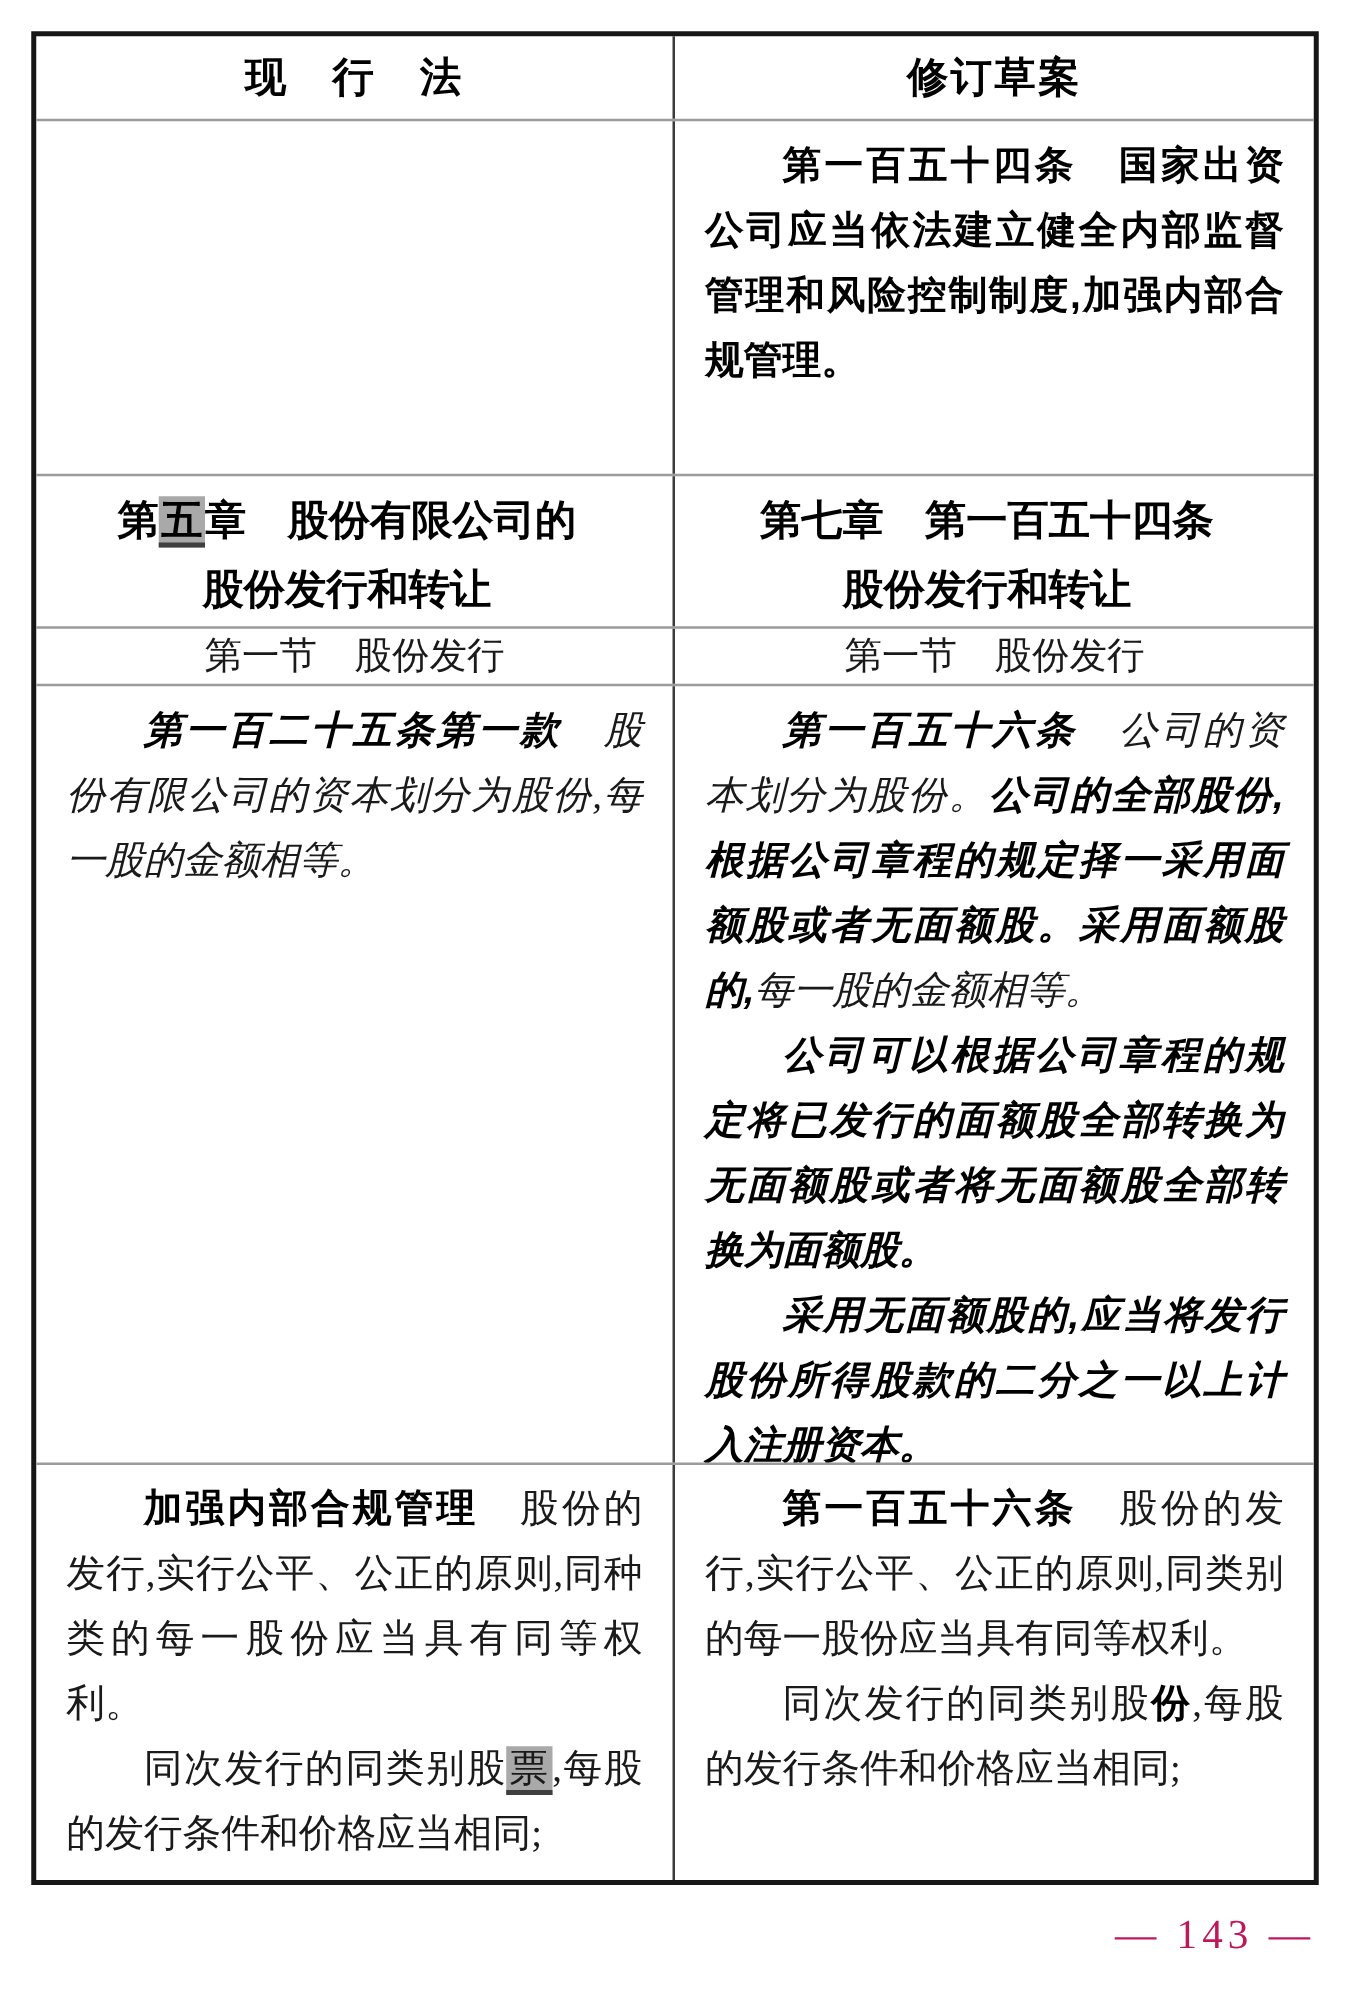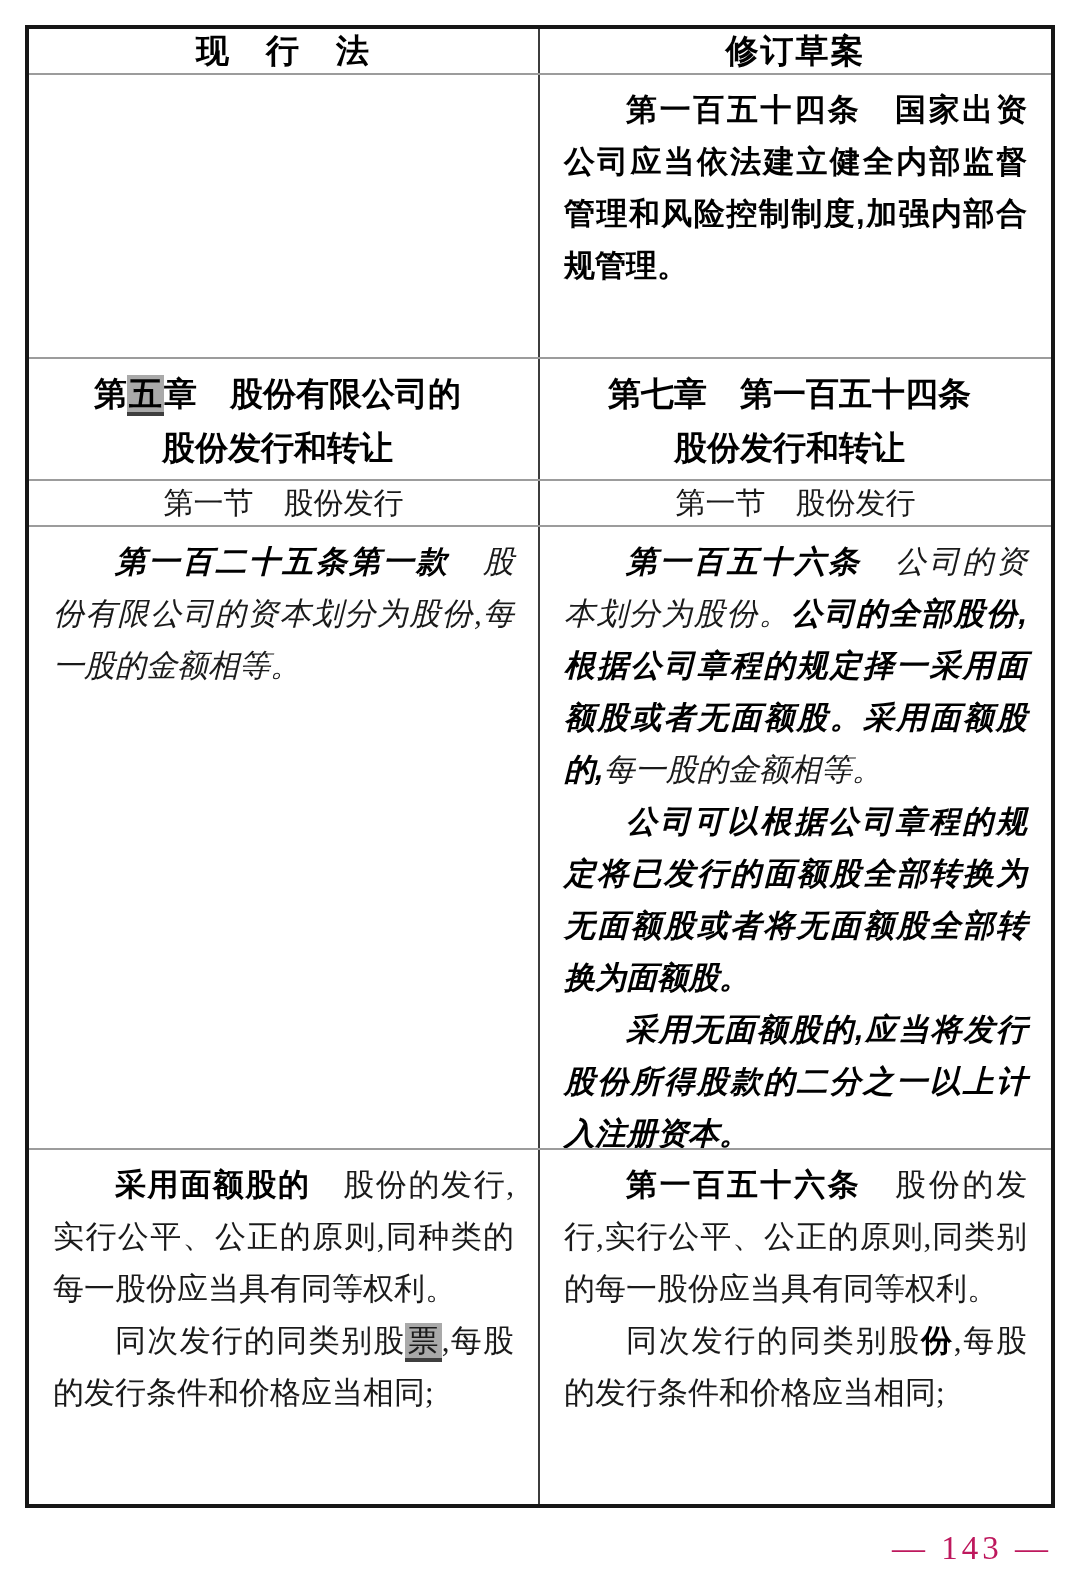--- a/index.html
+++ b/index.html
@@ -17,21 +17,21 @@
     border: 4px solid #161616;
     display: flex; flex-direction: column;
     background: #fff;
   }
   .trow { display: flex; border-bottom: 2px solid #9c9c9c; flex-shrink: 0; }
   .trow:last-child { border-bottom: none; flex: 1 1 auto; }
   .cell { width: 50%; padding: 9px 24px 0 24px; overflow: hidden; }
   .cell.left { border-right: 2px solid #3c3c3c; }
 
   
-  .trow.thead { height: 46px; }
+  .trow.thead { height: 68px; }
   .thead .cell { display: flex; align-items: center; justify-content: center; padding: 0; }
   .thead .hdr { font-family: "Liberation Sans", "DejaVu Sans", sans-serif; font-weight: 700; font-size: 33px; letter-spacing: 2px; }
 
   .trow.r1 { height: 284px; }
   .trow.r2 { height: 122px; }
   .trow.r3 { height: 46px; }
   .trow.r4 { height: 623px; font-style: italic; }
 
   p {
     font-size: 31px; line-height: 52px;
@@ -112,21 +112,21 @@
     </div>
     <div class="cell">
       <p><span class="b">第一百五十六条</span><span class="l">　公司的资本划分为股份。</span><span class="b">公司的全部股份,根据公司章程的规定择一采用面额股或者无面额股。采用面额股的,</span><span class="l">每一股的金额相等。</span></p>
       <p><span class="b">公司可以根据公司章程的规定将已发行的面额股全部转换为无面额股或者将无面额股全部转换为面额股。</span></p>
       <p><span class="b">采用无面额股的,应当将发行股份所得股款的二分之一以上计入注册资本。</span></p>
     </div>
   </div>
 
   <div class="trow r5">
     <div class="cell left">
-      <p><span class="b">采用面额股的</span><span class="l">　股份的发行,实行公平、公正的原则,同种类的每一股份应当具有同等权利。</span></p>
+      <p><span class="b">加强内部合规管理</span><span class="l">　股份的发行,实行公平、公正的原则,同种类的每一股份应当具有同等权利。</span></p>
       <p><span class="l">同次发行的同类别股</span><span class="l hl">票</span><span class="l">,每股的发行条件和价格应当相同;</span></p>
     </div>
     <div class="cell">
       <p><span class="b">第一百五十六条</span><span class="l">　股份的发行,实行公平、公正的原则,同类别的每一股份应当具有同等权利。</span></p>
       <p><span class="l">同次发行的同类别股</span><span class="b">份</span><span class="l">,每股的发行条件和价格应当相同;</span></p>
     </div>
   </div>
 
 </div>
 

